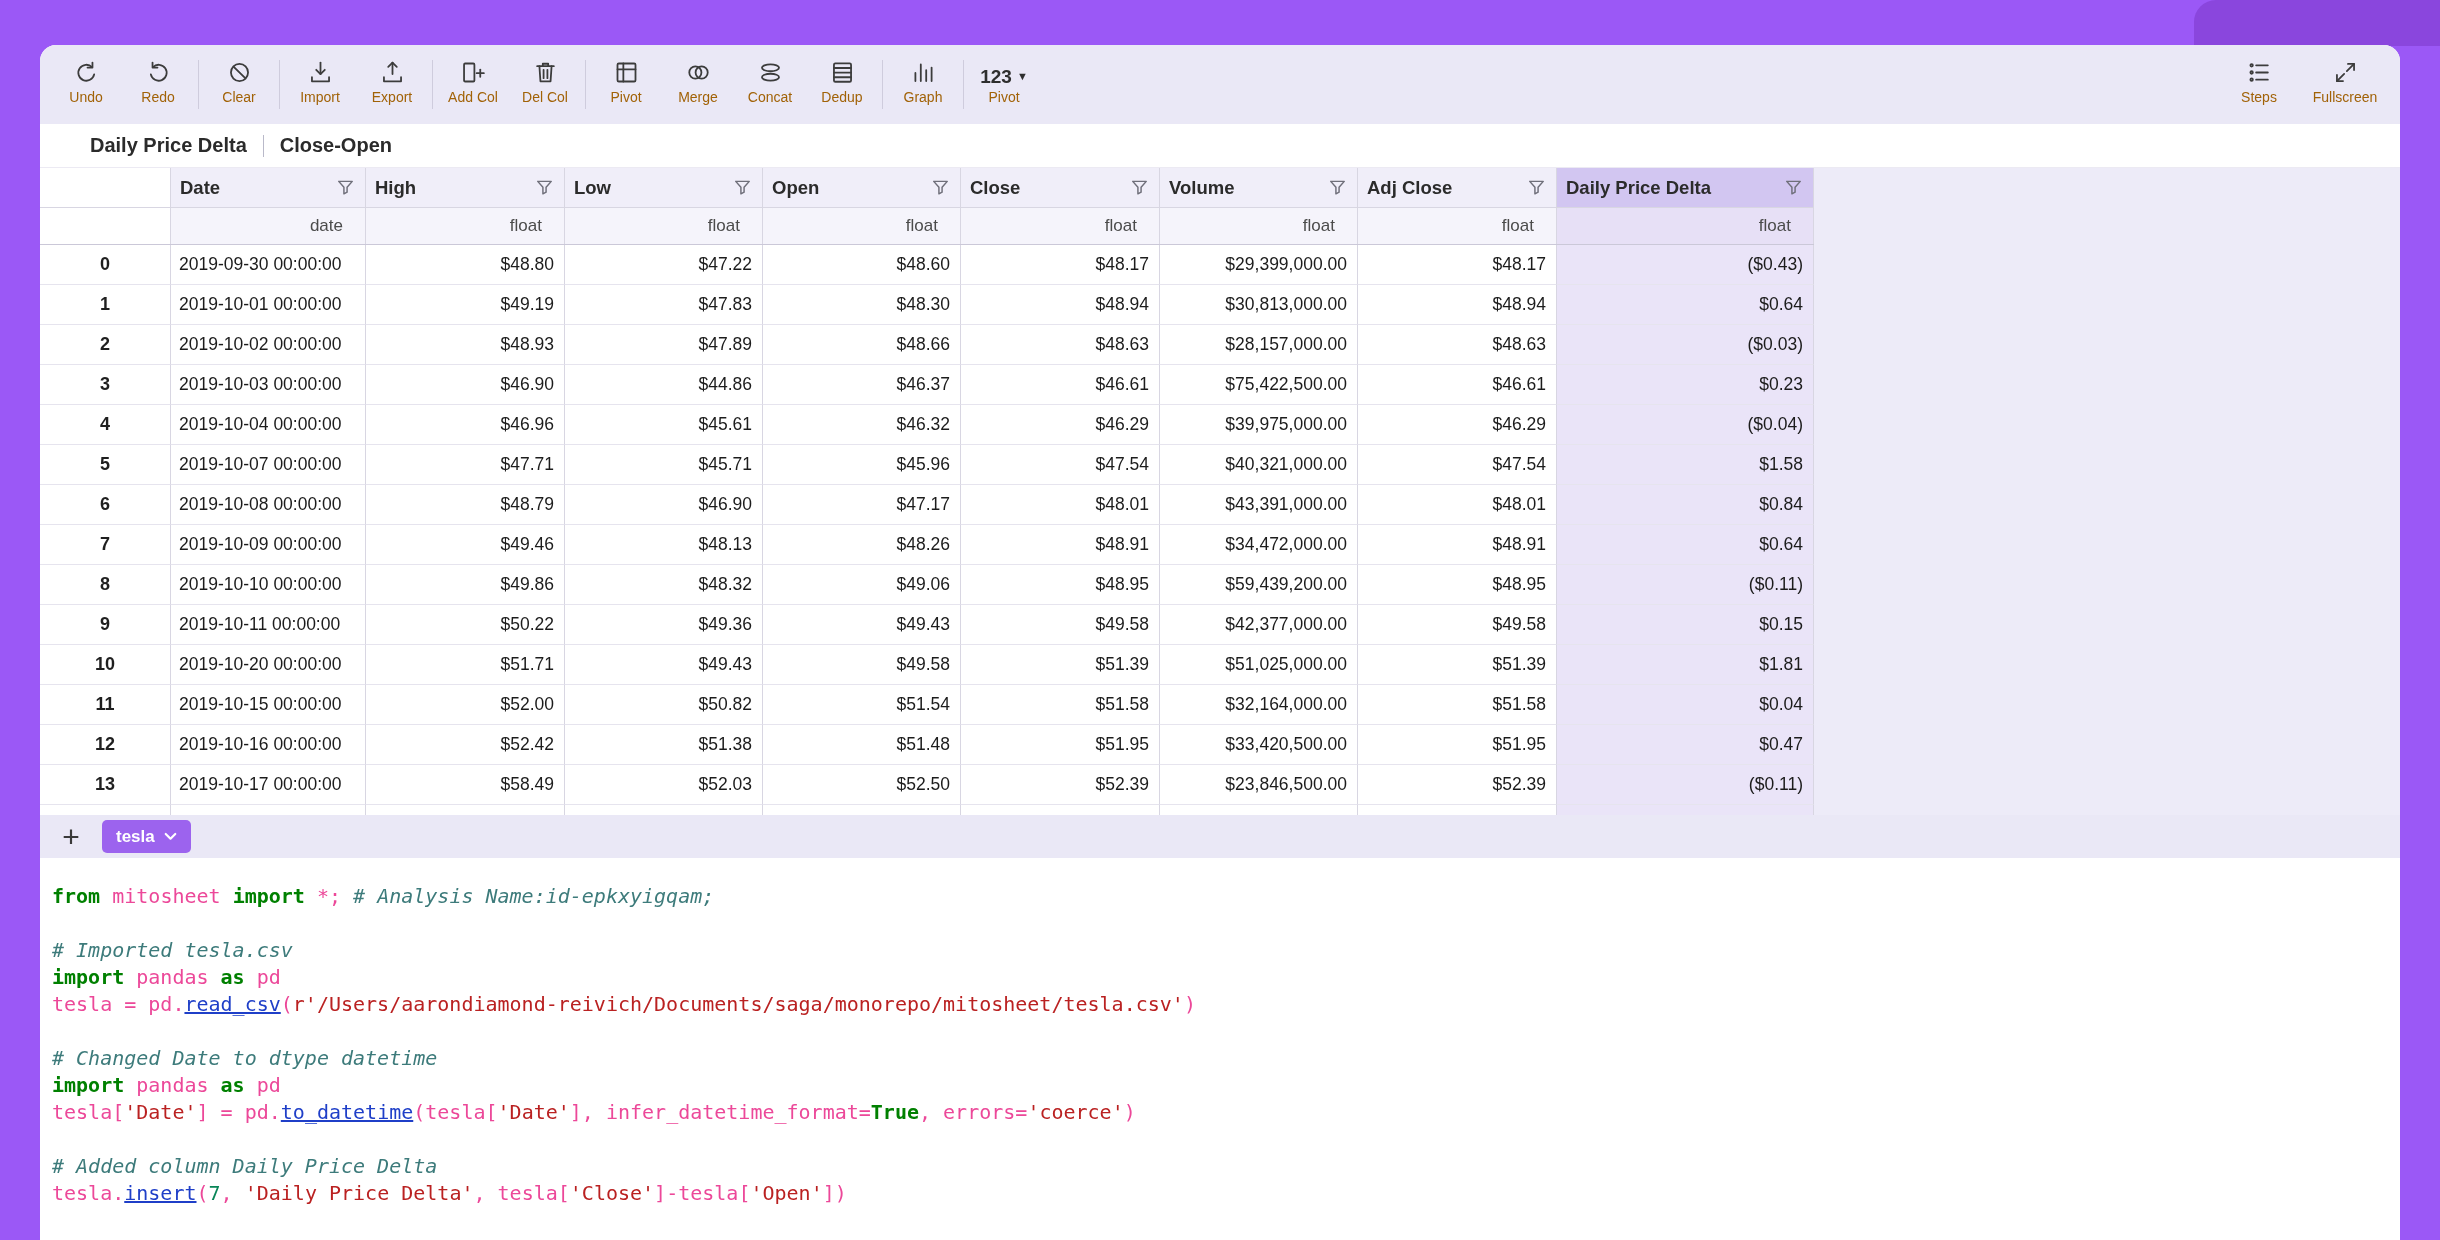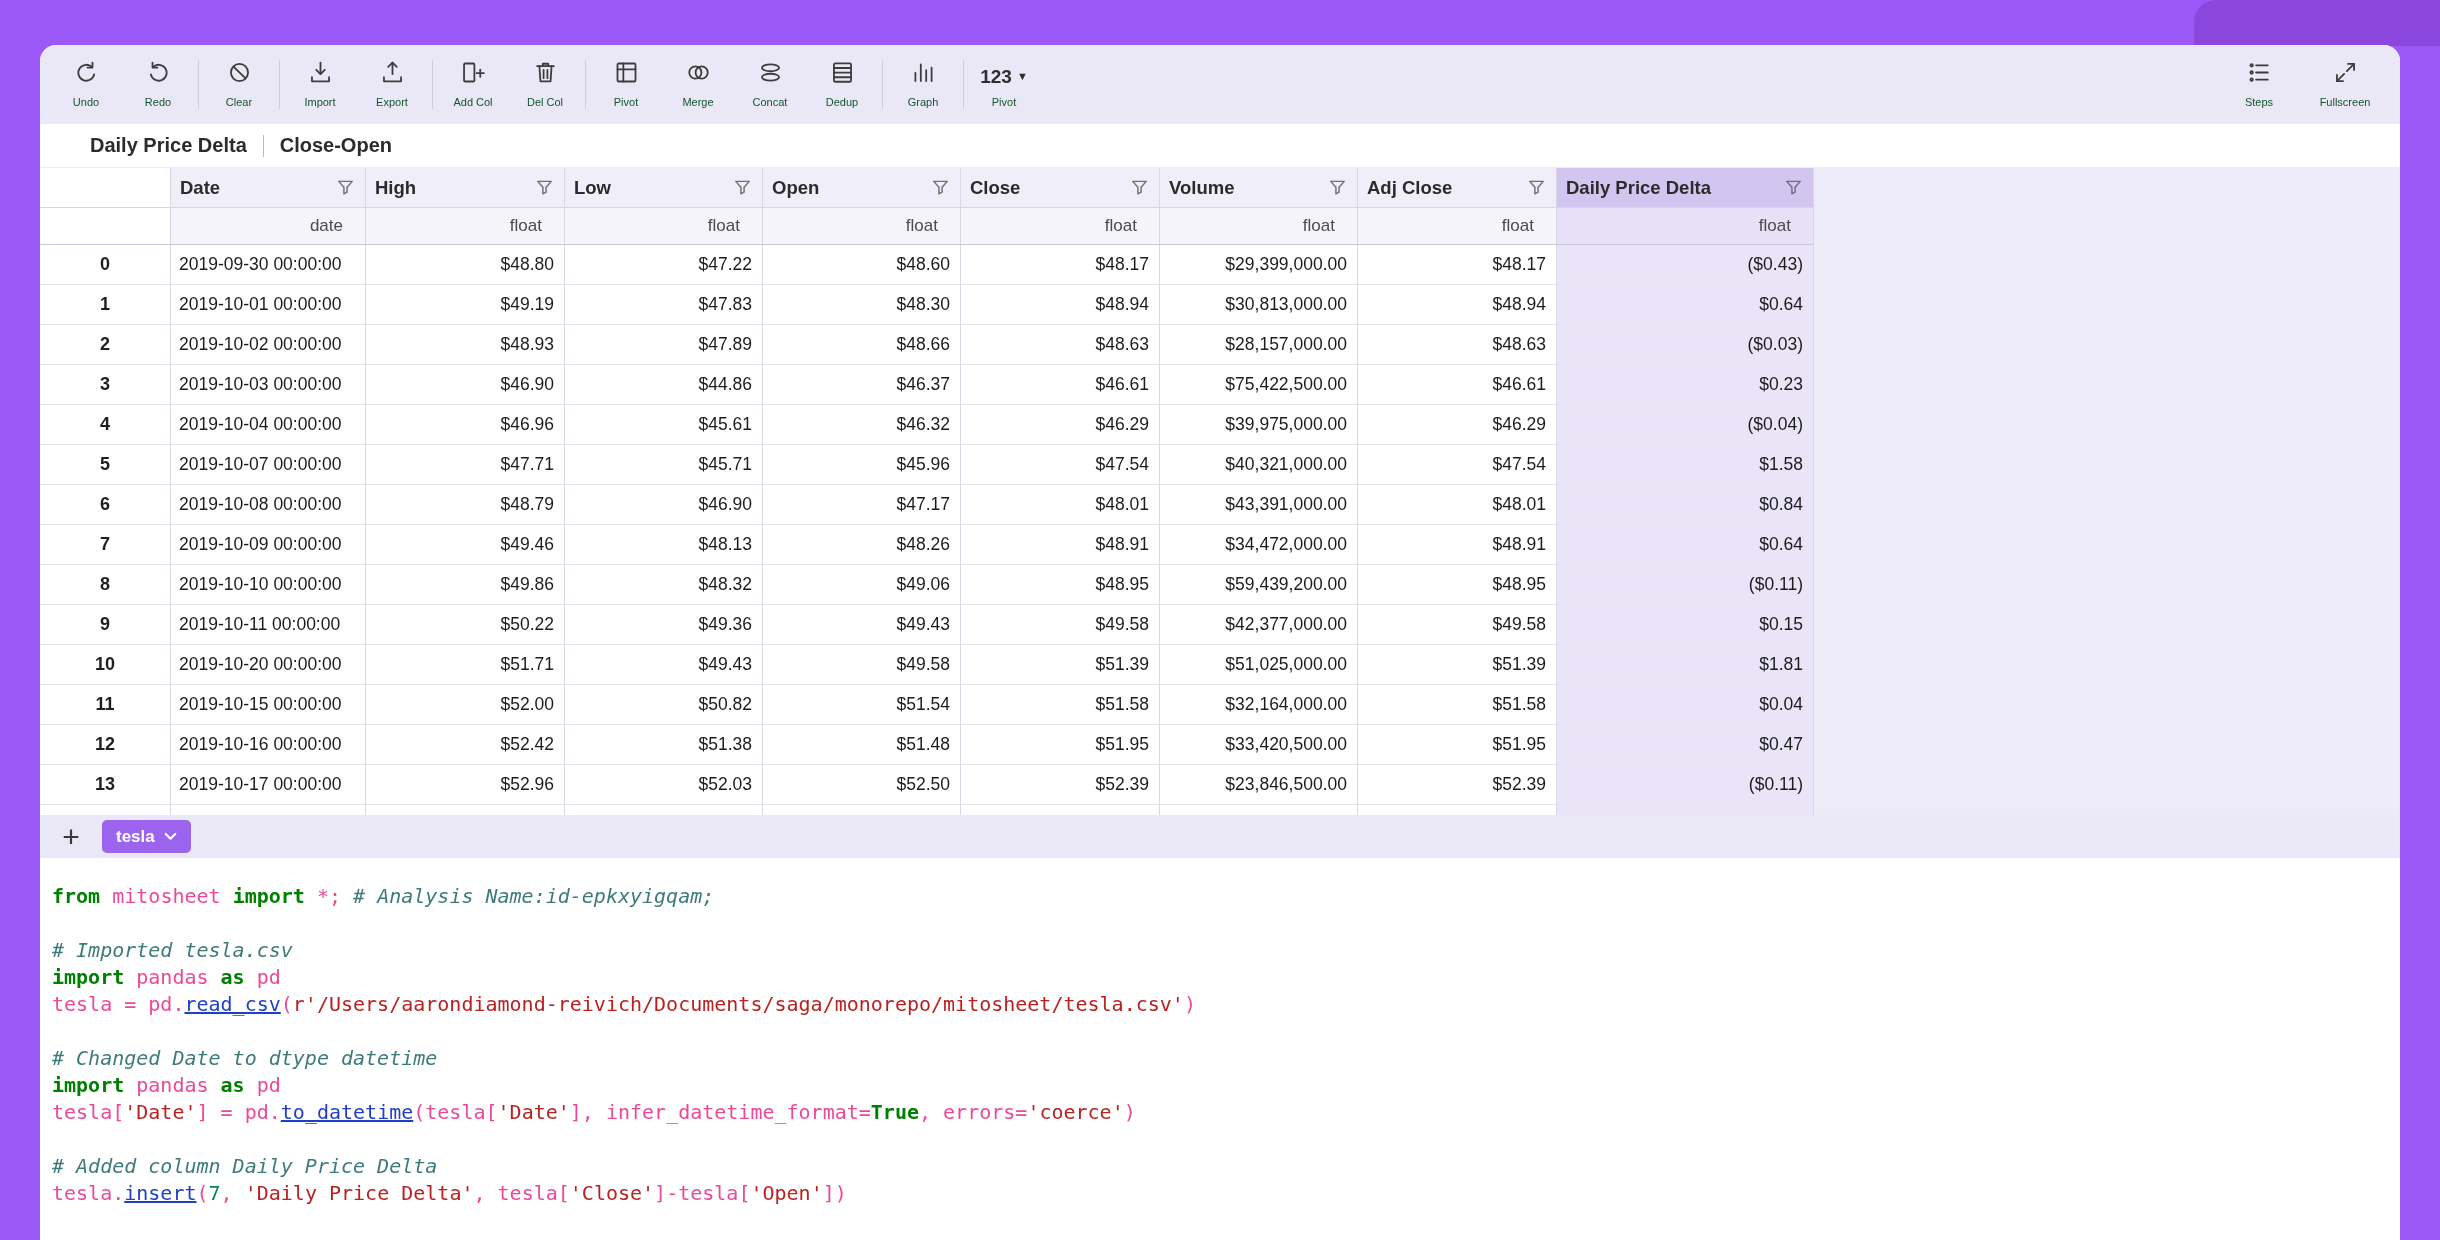--- a/index.html
+++ b/index.html
@@ -8,21 +8,21 @@
   .bg-accent{position:absolute;top:0;right:0;width:246px;height:46px;background:#8a46dd;border-radius:22px 0 0 0}
   .app{position:absolute;left:40px;top:45px;width:2360px;height:1195px;background:#fff;border-radius:16px 16px 0 0;overflow:hidden;display:flex;flex-direction:column}
 
   
   .toolbar{height:79px;background:#eae8f6;display:flex;justify-content:space-between;align-items:stretch;padding:0 12px 0 10px;flex:none}
   .tb-left,.tb-right{display:flex;align-items:stretch}
   .tb-item{width:72px;display:flex;flex-direction:column;align-items:center;padding-top:11px;cursor:pointer}
   .tb-right .tb-item{width:86px}
   .tb-icon{height:30px;display:flex;align-items:flex-end;justify-content:center}
   .tb-icon svg{width:27px;height:27px;stroke:#3c3c3c;fill:none;stroke-width:1.6;stroke-linecap:round;stroke-linejoin:round}
-  .tb-label{font-size:11px;color:#14532d;margin-top:10px;white-space:nowrap}
+  .tb-label{font-size:14px;color:#a16207;margin-top:3px;white-space:nowrap}
   .tb-sep{width:1px;background:#cfccdd;margin:15px 4px}
   .tb-icontext{font-size:19px;font-weight:700;color:#2e2e2e;display:flex;align-items:center;gap:5px;line-height:1}
   .tb-caret{font-size:11px;color:#2e2e2e}
 
   
   .formula-bar{height:44px;background:#fff;display:flex;align-items:center;padding-left:50px;gap:16px;flex:none;border-bottom:1px solid #eceaf3}
   .fb-sel,.fb-formula{font-size:20px;font-weight:700;color:#2b2b2b;white-space:nowrap}
   .fb-div{width:1px;height:22px;background:#b9b9c9}
 
   
@@ -453,21 +453,21 @@
             <div class="cell dcell al-right" style="width:198px">$51.38</div>
             <div class="cell dcell al-right" style="width:198px">$51.48</div>
             <div class="cell dcell al-right" style="width:199px">$51.95</div>
             <div class="cell dcell al-right" style="width:198px">$33,420,500.00</div>
             <div class="cell dcell al-right" style="width:199px">$51.95</div>
             <div class="cell dcell al-right sel-c" style="width:257px">$0.47</div>
           </div>
           <div class="trow">
             <div class="cell idx">13</div>
             <div class="cell dcell" style="width:195px">2019-10-17 00:00:00</div>
-            <div class="cell dcell al-right" style="width:199px">$52.96</div>
+            <div class="cell dcell al-right" style="width:199px">$58.49</div>
             <div class="cell dcell al-right" style="width:198px">$52.03</div>
             <div class="cell dcell al-right" style="width:198px">$52.50</div>
             <div class="cell dcell al-right" style="width:199px">$52.39</div>
             <div class="cell dcell al-right" style="width:198px">$23,846,500.00</div>
             <div class="cell dcell al-right" style="width:199px">$52.39</div>
             <div class="cell dcell al-right sel-c" style="width:257px">($0.11)</div>
           </div>
           <div class="trow">
             <div class="cell idx">14</div>
             <div class="cell dcell" style="width:195px">2019-10-18 00:00:00</div>

